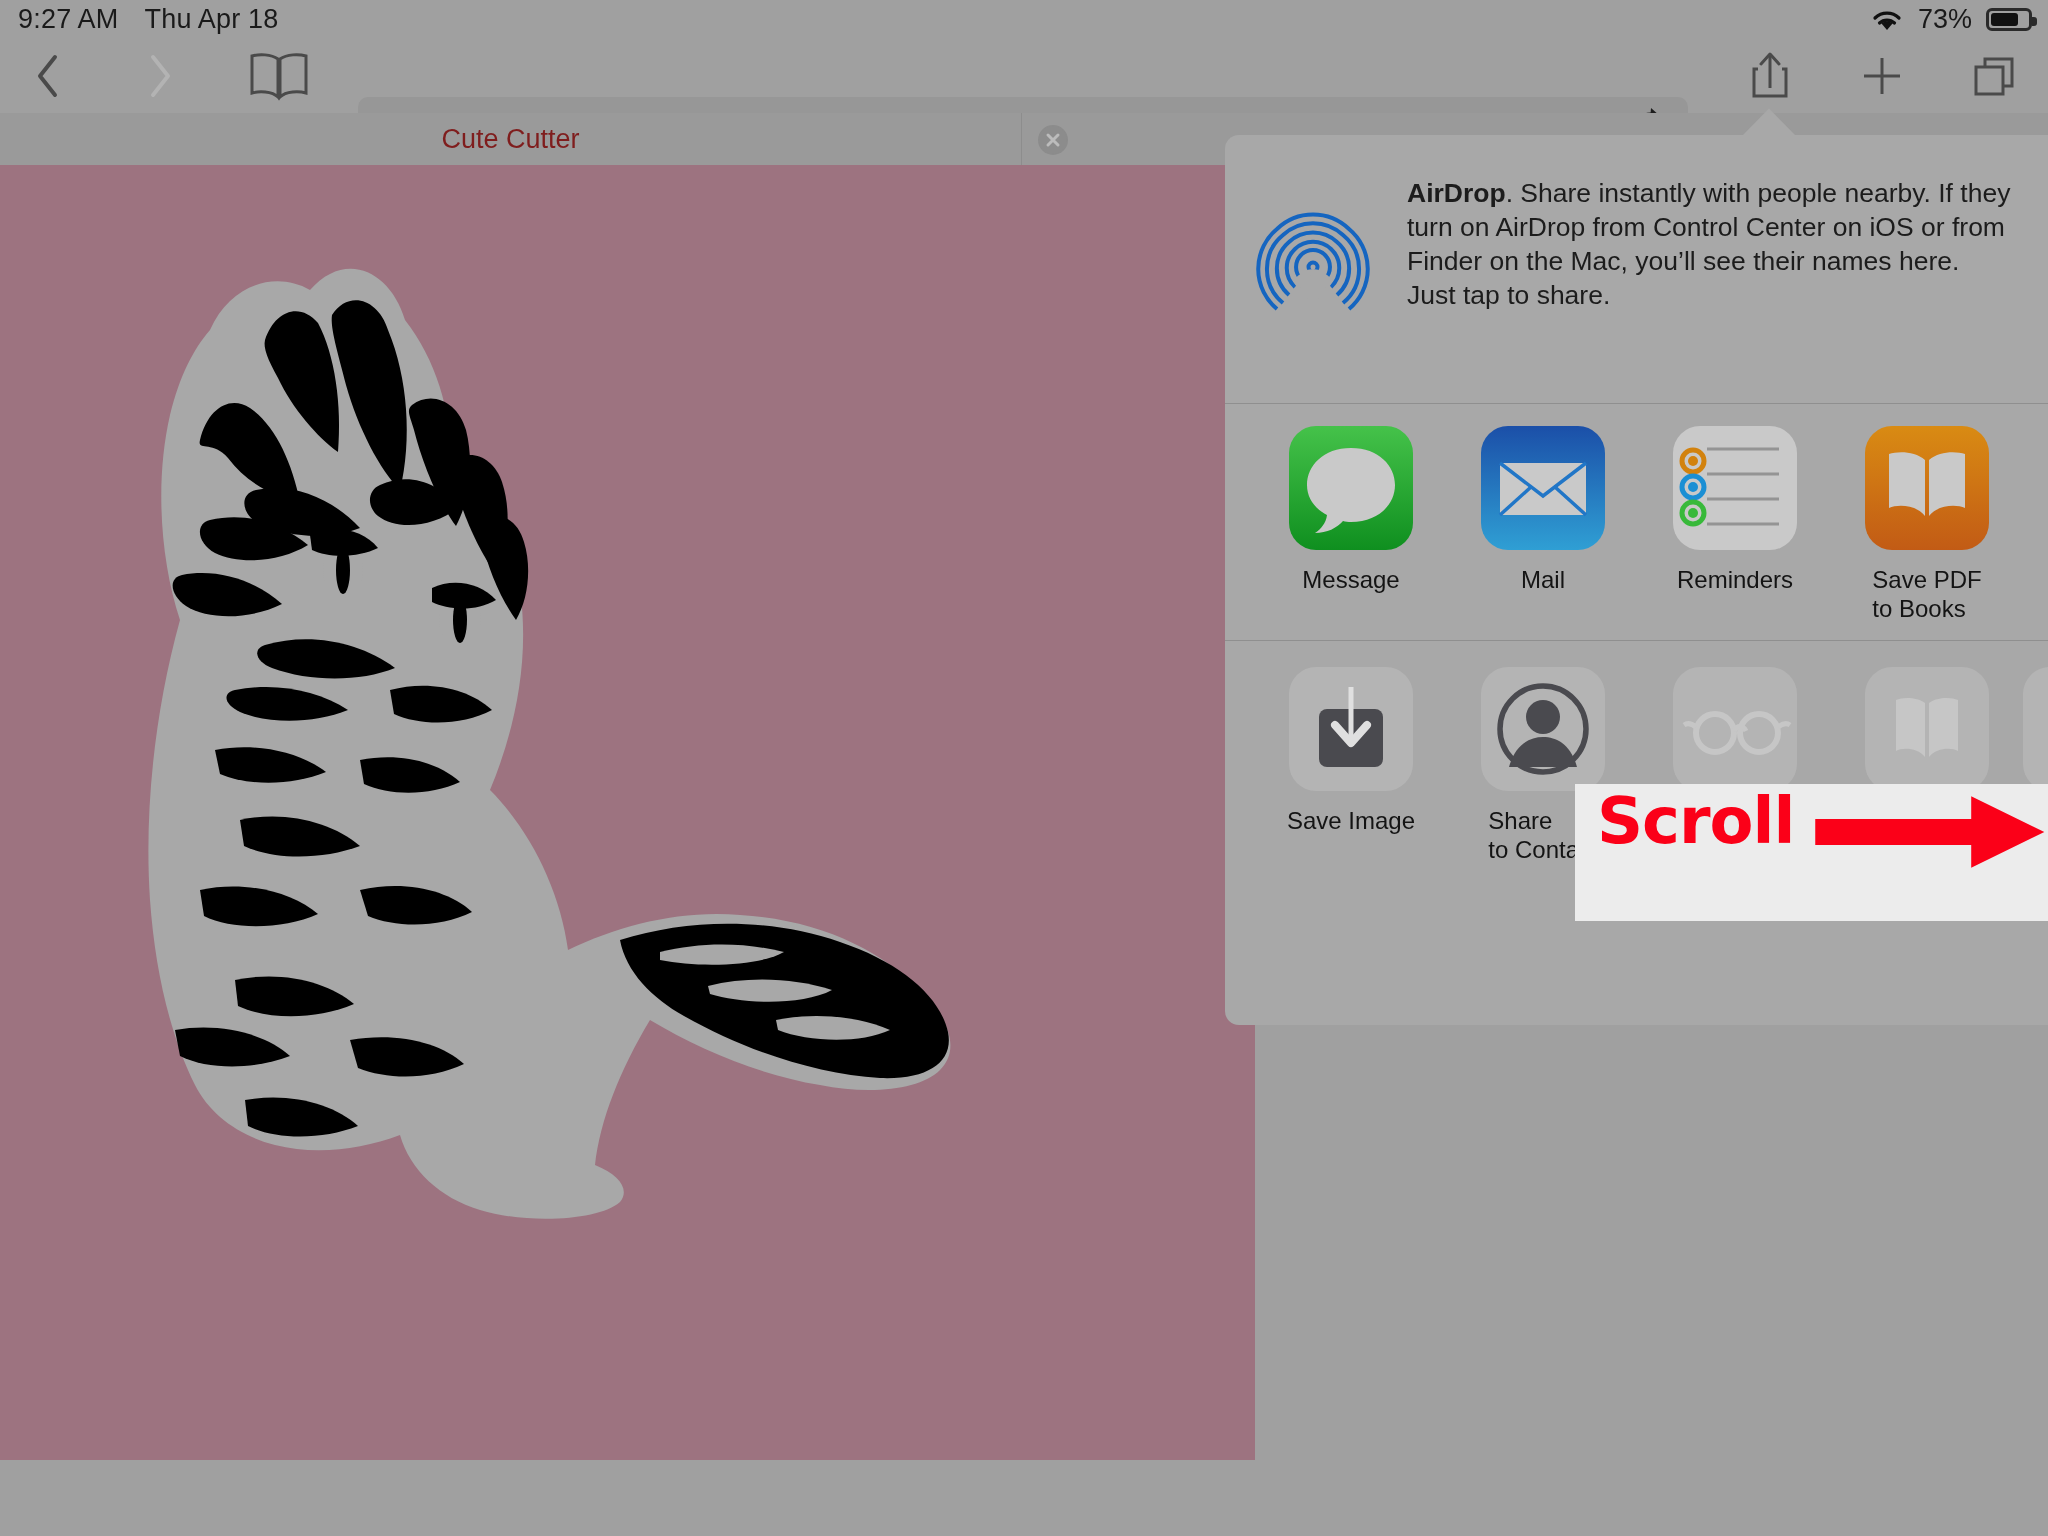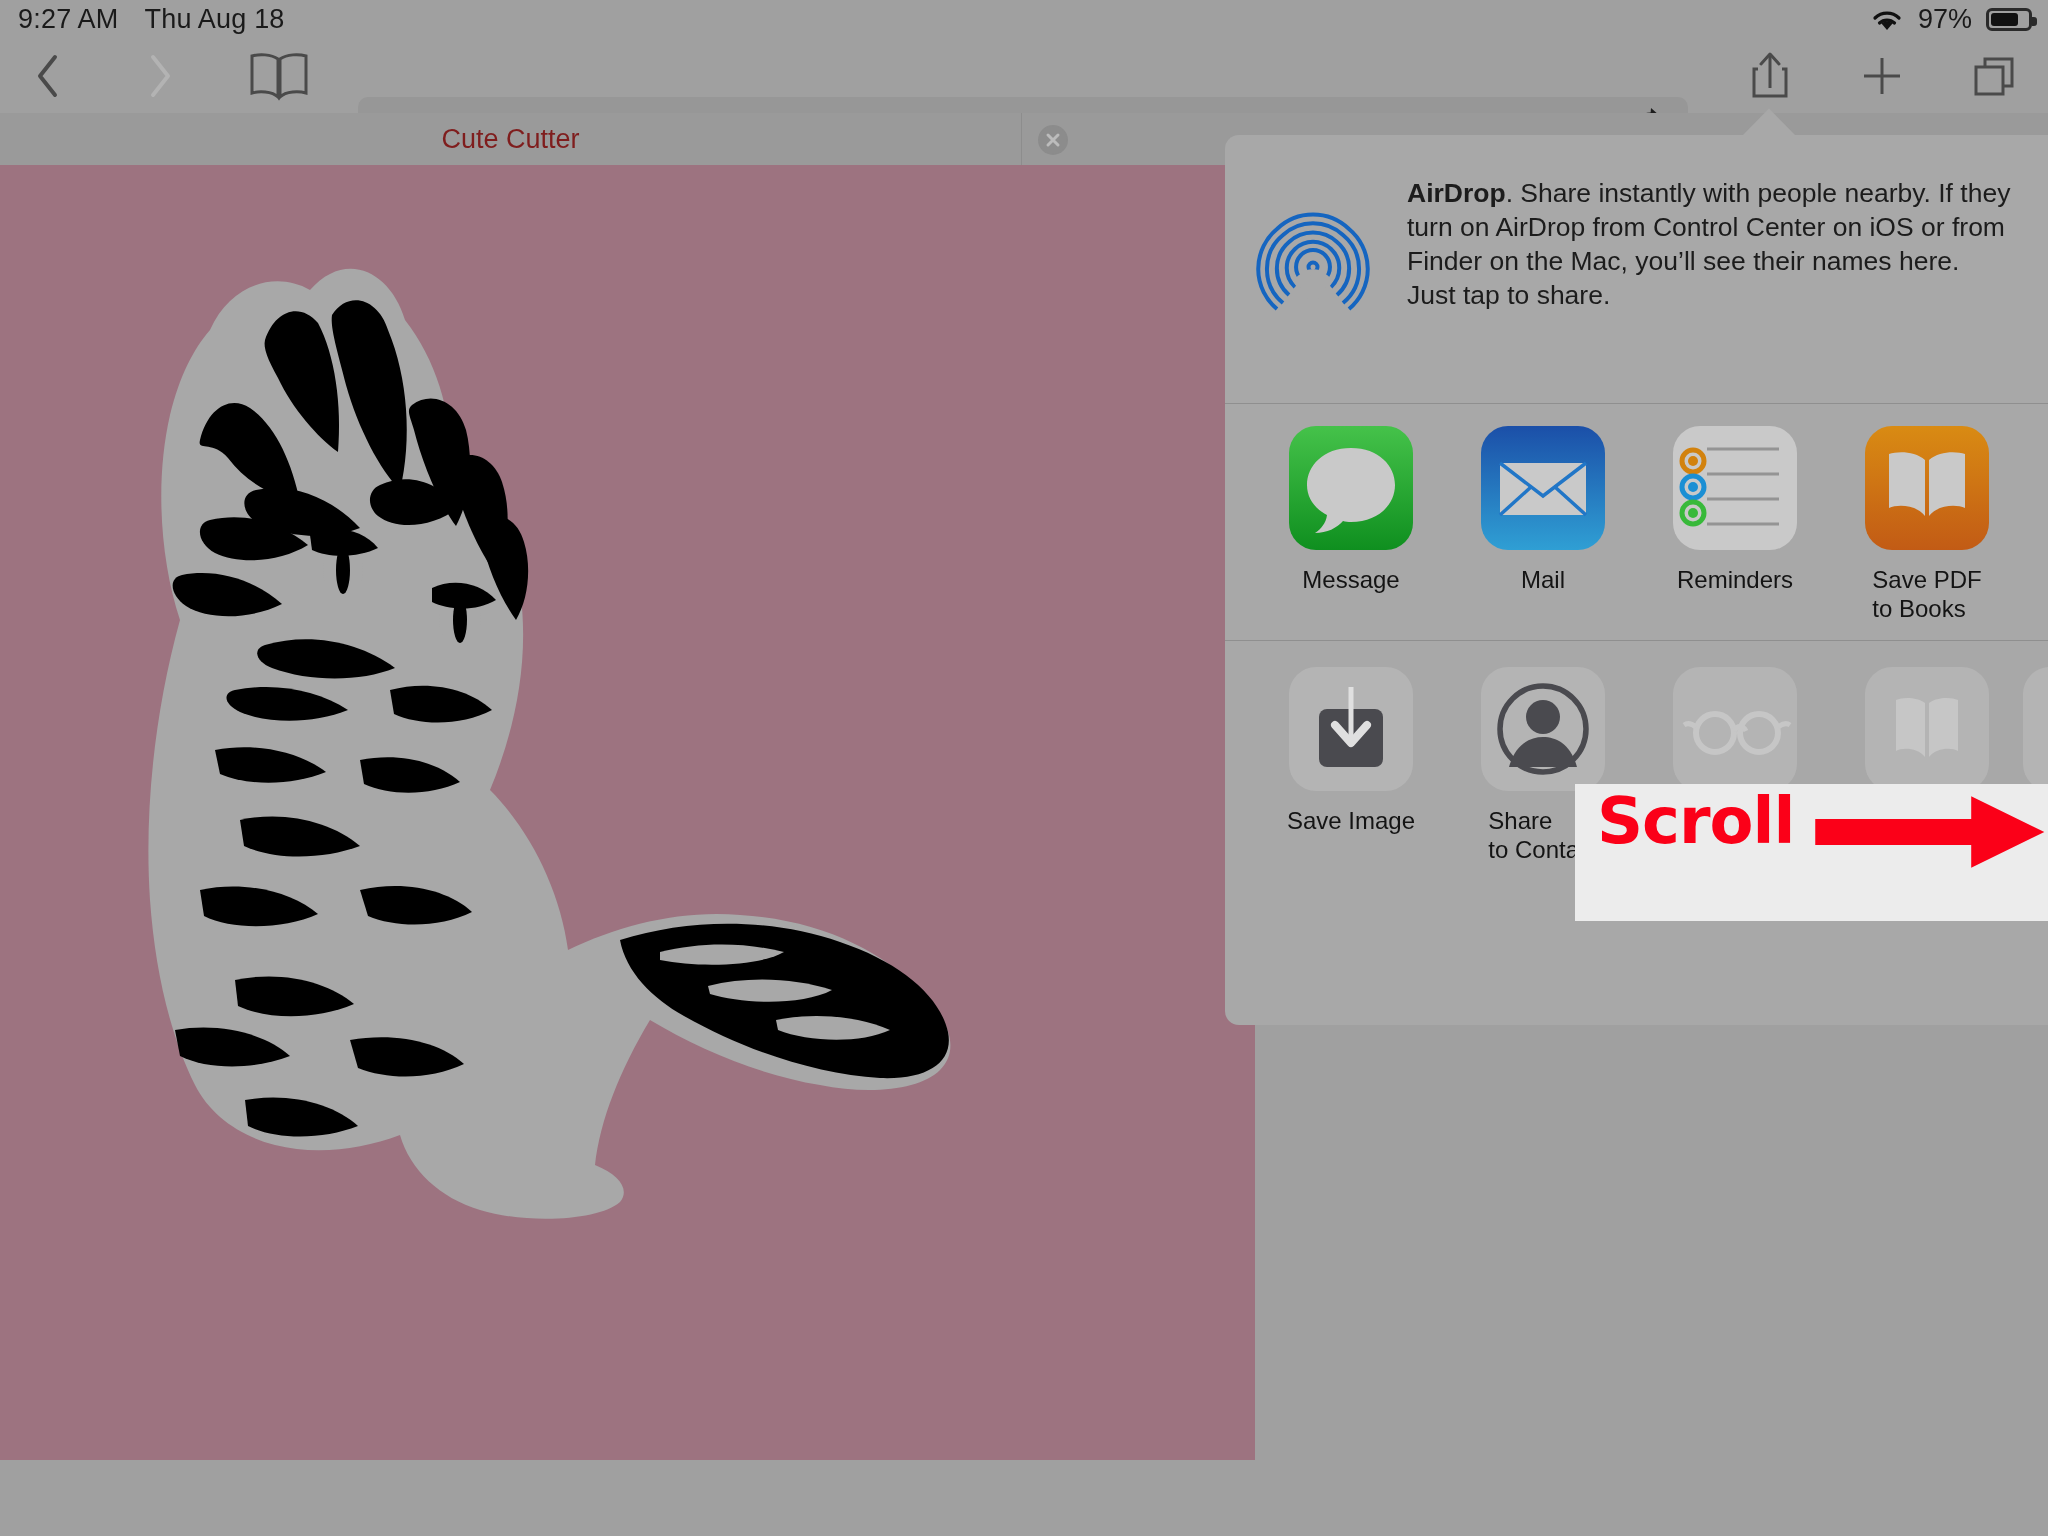--- a/index.html
+++ b/index.html
@@ -179,29 +179,29 @@
       <path fill="#a8a8a8" d="M648 796 C688 786 734 788 772 800 C742 816 682 814 650 804 Z"></path>
       <path fill="#a8a8a8" d="M716 830 C754 822 798 826 830 840 C800 854 748 852 718 840 Z"></path>
     </svg>
   </div>
   <div id="dim"></div>
   <div id="dim2"></div>
 
   <div id="statusbar">
     <div id="status-left">
       <span>9:27 AM</span>
-      <span>Thu Aug 18</span>
+      <span>Thu Apr 18</span>
     </div>
     <div id="status-right">
       <svg class="wifi" viewBox="0 0 34 26">
         <path d="M17 23 l5.5 -6.5 a8 8 0 0 0 -11 0 Z" fill="#111"></path>
         <path d="M5 11 a17 17 0 0 1 24 0" stroke="#111" stroke-width="3.2" fill="none" stroke-linecap="round"></path>
         <path d="M9.5 16 a11 11 0 0 1 15 0" stroke="#111" stroke-width="3.2" fill="none" stroke-linecap="round"></path>
       </svg>
-      <span class="pct">97%</span>
+      <span class="pct">73%</span>
       <div class="batt">
         <div class="fill" id="batt-fill" style="width: 27.2px;"></div>
         <div class="cap"></div>
       </div>
     </div>
   </div>
 
   <div id="toolbar">
     <div class="tb-icon" style="left:18px;width:60px">
       <svg width="28" height="48" viewBox="0 0 28 48">

